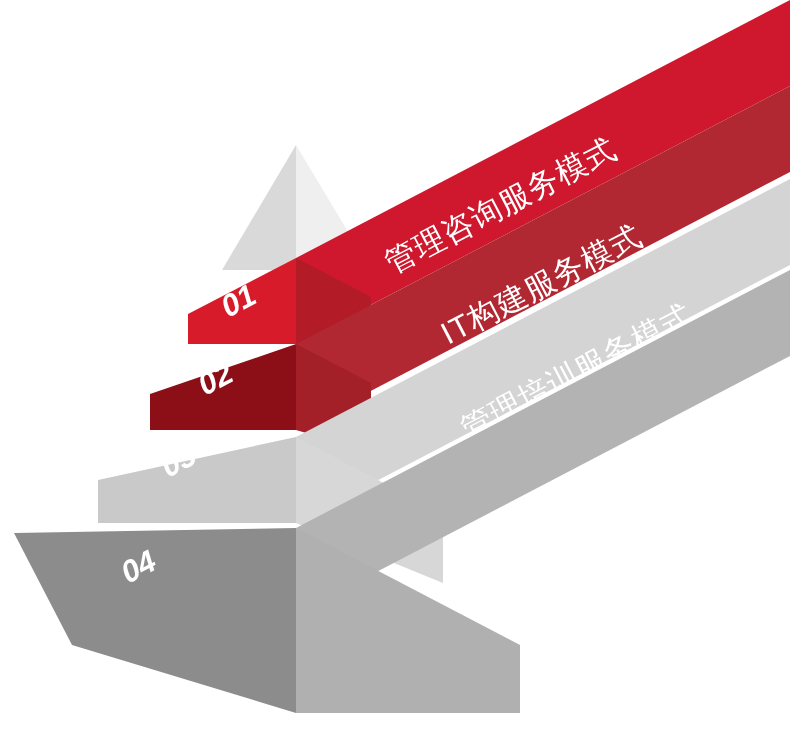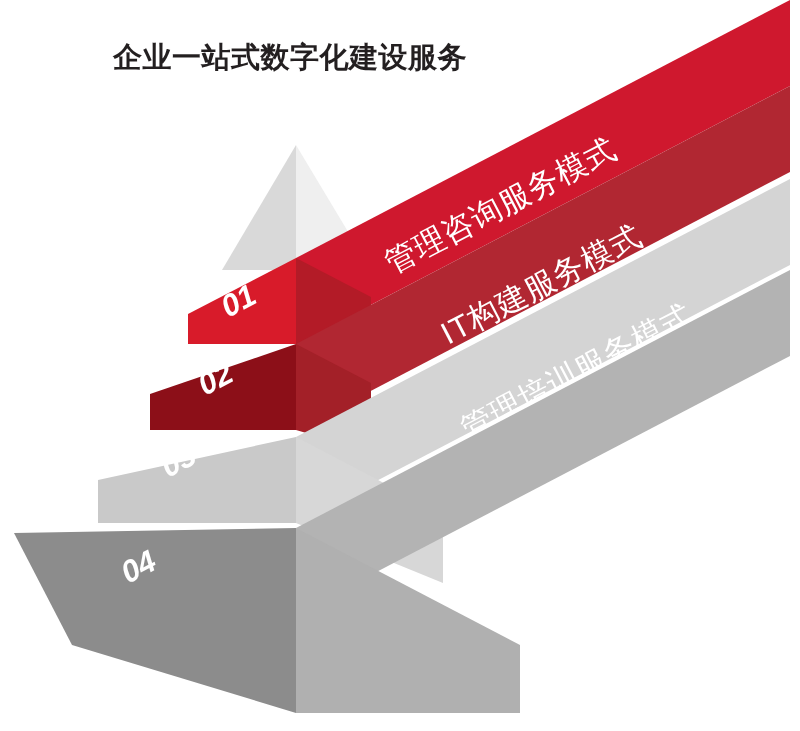--- a/index.html
+++ b/index.html
@@ -53,21 +53,20 @@
     font-size: 31px;
     fill: #ffffff;
     letter-spacing: 1px;
   }
 </style>
 </head>
 <body>
 
 <div id="stage">
 
-  <div class="title">企业一站式数字化建设服务</div>
 
   <svg id="pyramid" viewBox="0 0 800 731">
 
     <g>
       <polygon points="296,145 296,270 222,270" fill="#d9d9d9"></polygon>
       <polygon points="296,145 371,270 296,270" fill="#efefef"></polygon>
     </g>
 
     <g>
 

